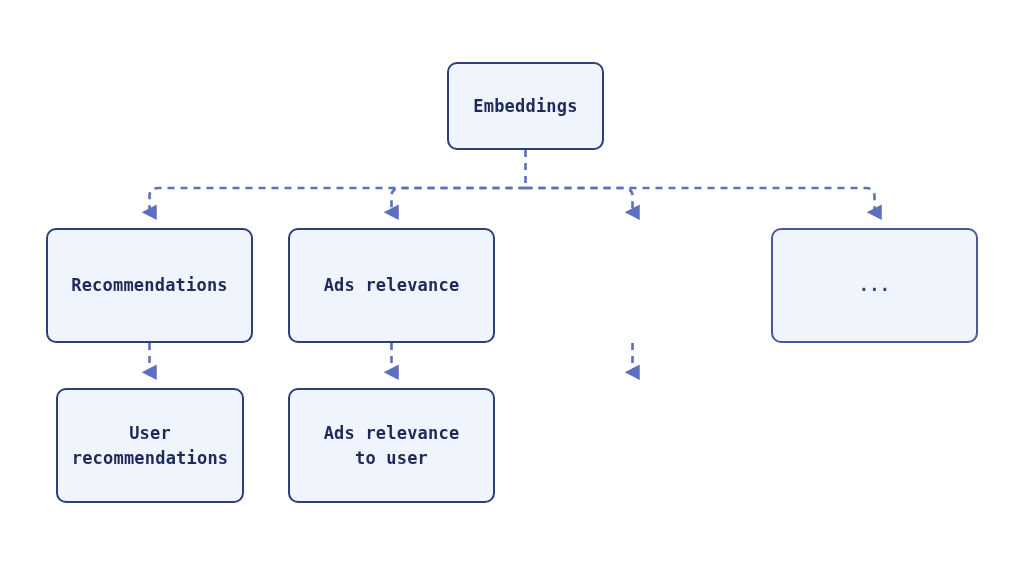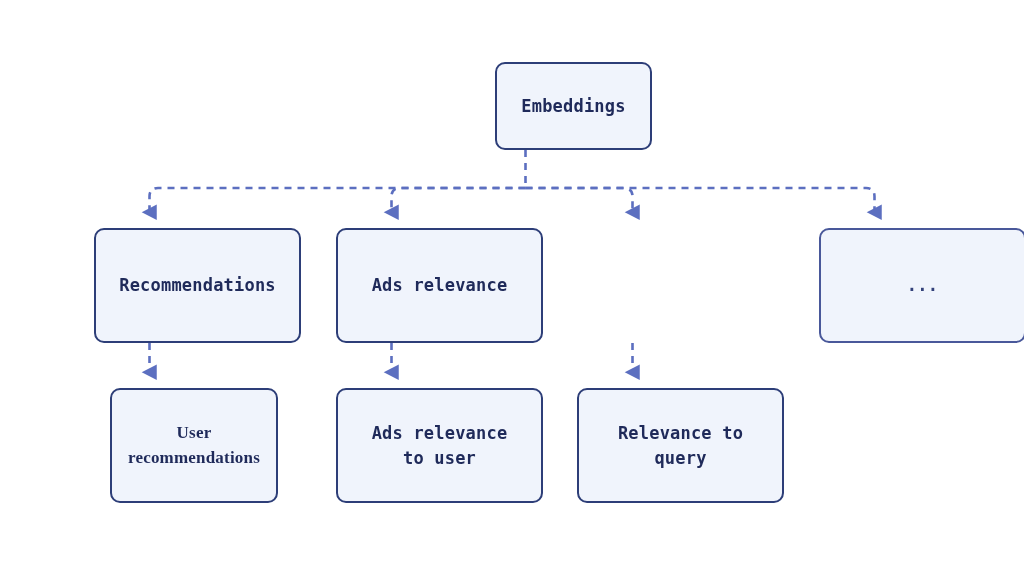--- a/index.html
+++ b/index.html
@@ -38,21 +38,20 @@
     border-radius: 10px;
     background: #f0f4fc;
     border: 2px solid #2d3e78;
     color: #1f2a5a;
     font-family: "DejaVu Sans Mono", "Liberation Mono", monospace;
     font-weight: 700;
     font-size: 17px;
     line-height: 1.45;
     letter-spacing: 0.2px;
     white-space: pre-line;
-    margin-left: 48px;
   }
   .node.muted {
     border-color: #49589a;
     border-width: 2px;
     color: #33417a;
   }
   .node-label {
     display: block;
     padding: 0 10px;
   }
@@ -93,28 +92,24 @@
 
   <div class="node" style="left:288px; top:228px; width:207px; height:115px;">
     <span class="node-label">Ads relevance</span>
   </div>
 
 
   <div class="node muted" style="left:771px; top:228px; width:207px; height:115px;">
     <span class="node-label">...</span>
   </div>
 
-  <div class="node" style="left:62px; top:388px; width:168px; height:115px;font-family:Liberation Serif, serif;">
+  <div class="node" style="left:56px; top:388px; width:188px; height:115px;">
     <span class="node-label">User
 recommendations</span>
   </div>
 
   <div class="node" style="left:288px; top:388px; width:207px; height:115px;">
     <span class="node-label">Ads relevance
 to user</span>
   </div>
 
-  <div class="node" style="left:529px; top:388px; width:207px; height:115px;">
-    <span class="node-label">Relevance to
-query</span>
-  </div>
 
 </div>
 
 </body></html>

